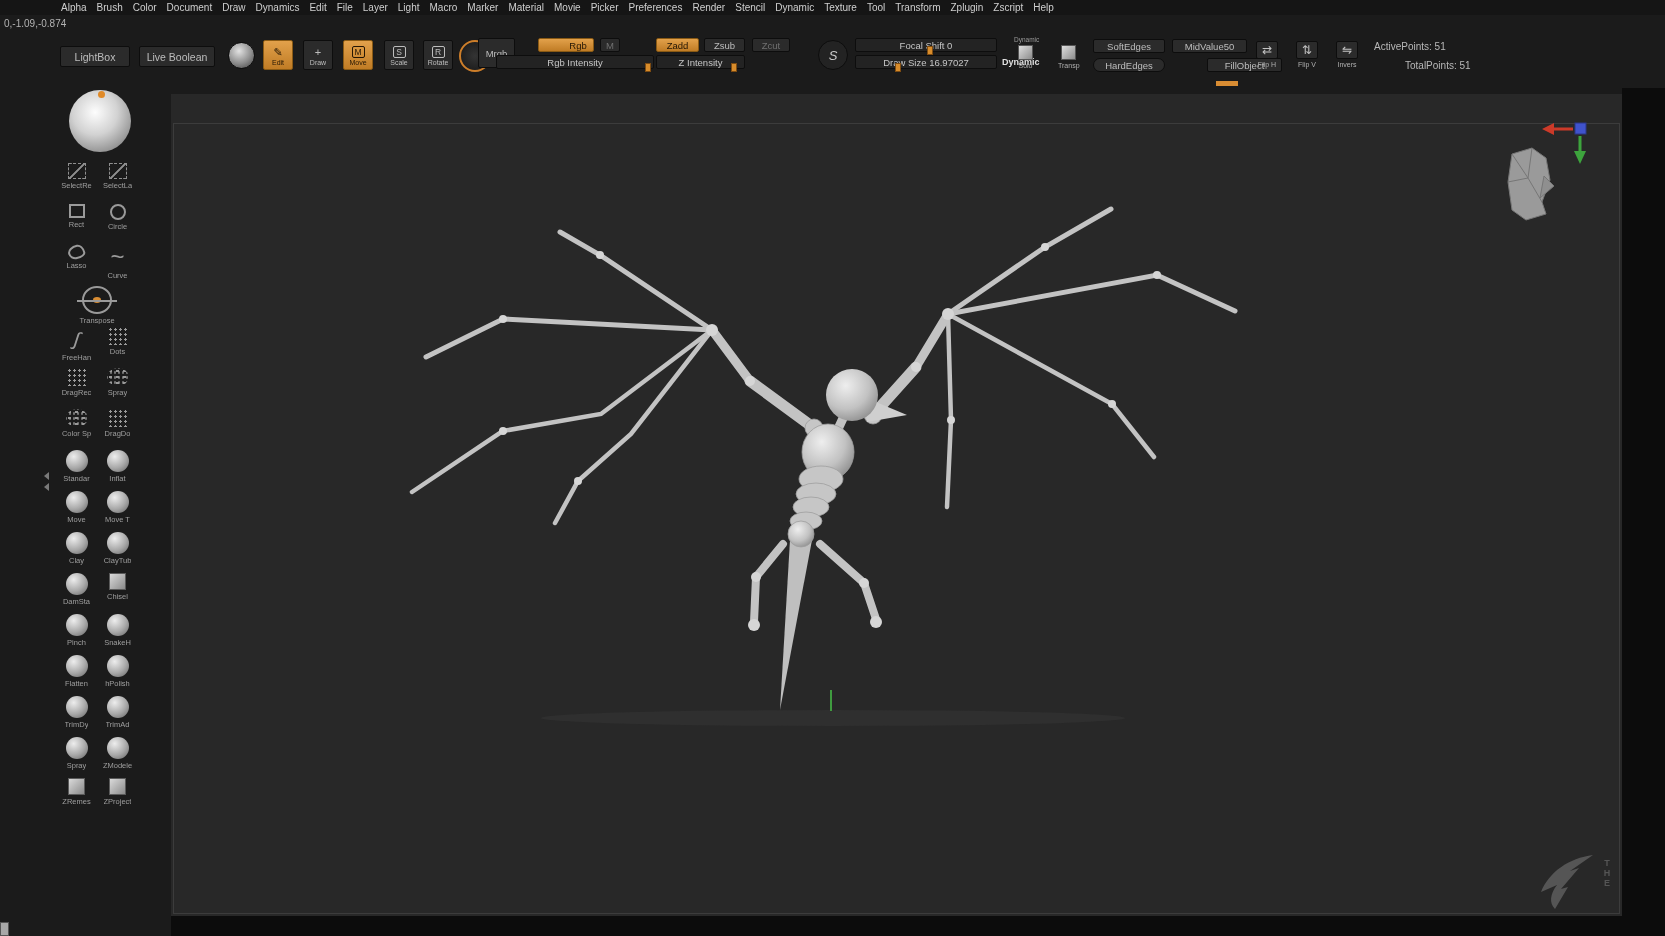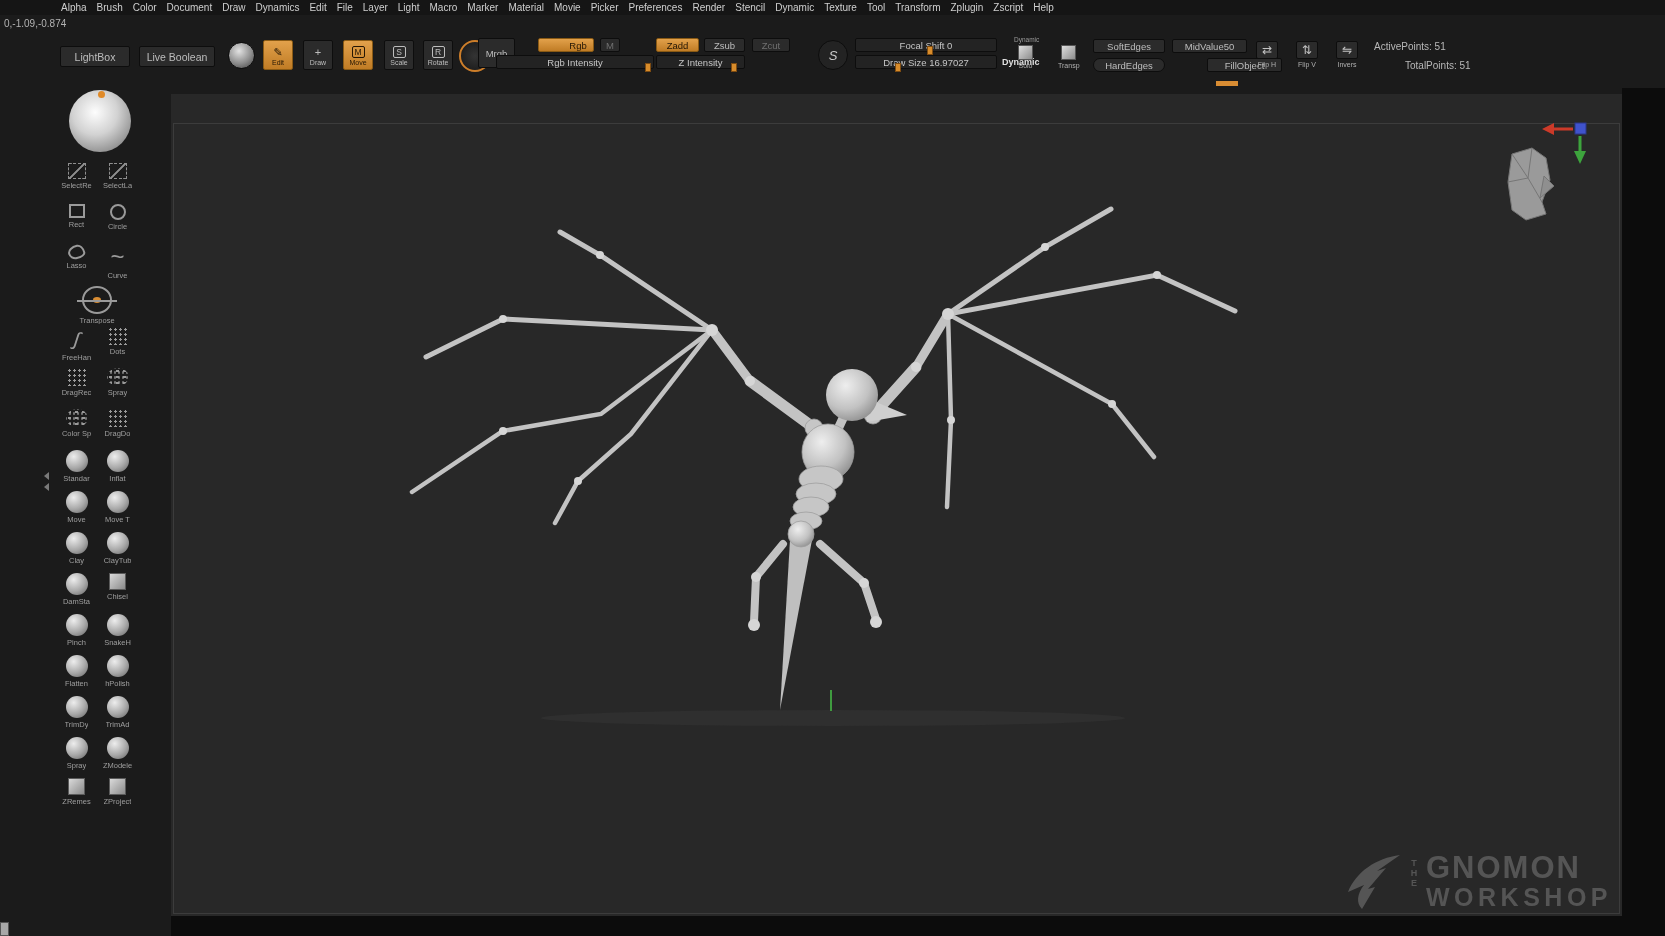--- a/index.html
+++ b/index.html
@@ -497,22 +497,18 @@
         <polyline points="38,34 54,58 34,62" fill="none"></polyline>
         <polygon points="70,56 80,66 66,78" fill="#8f8f8f"></polygon>
       </g>
     </svg>
 
     <div class="watermark">
       <svg width="58" height="60" viewBox="0 0 58 60">
         <path d="M56,3 C32,6 12,20 4,40 L20,33 C13,42 12,51 18,57 L31,35 24,37 42,16 33,19 Z" fill="#585858"></path>
       </svg>
       <span class="wm-the">THE</span>
-      <span class="wm-names">
-        <span class="wm-gnomon">GNOMON</span>
-        <span class="wm-workshop">WORKSHOP</span>
-      </span>
     </div>
   </div>
 
   <div class="right-void"></div>
   <div class="bottom-void"></div>
 </div>
 
 </body></html>

